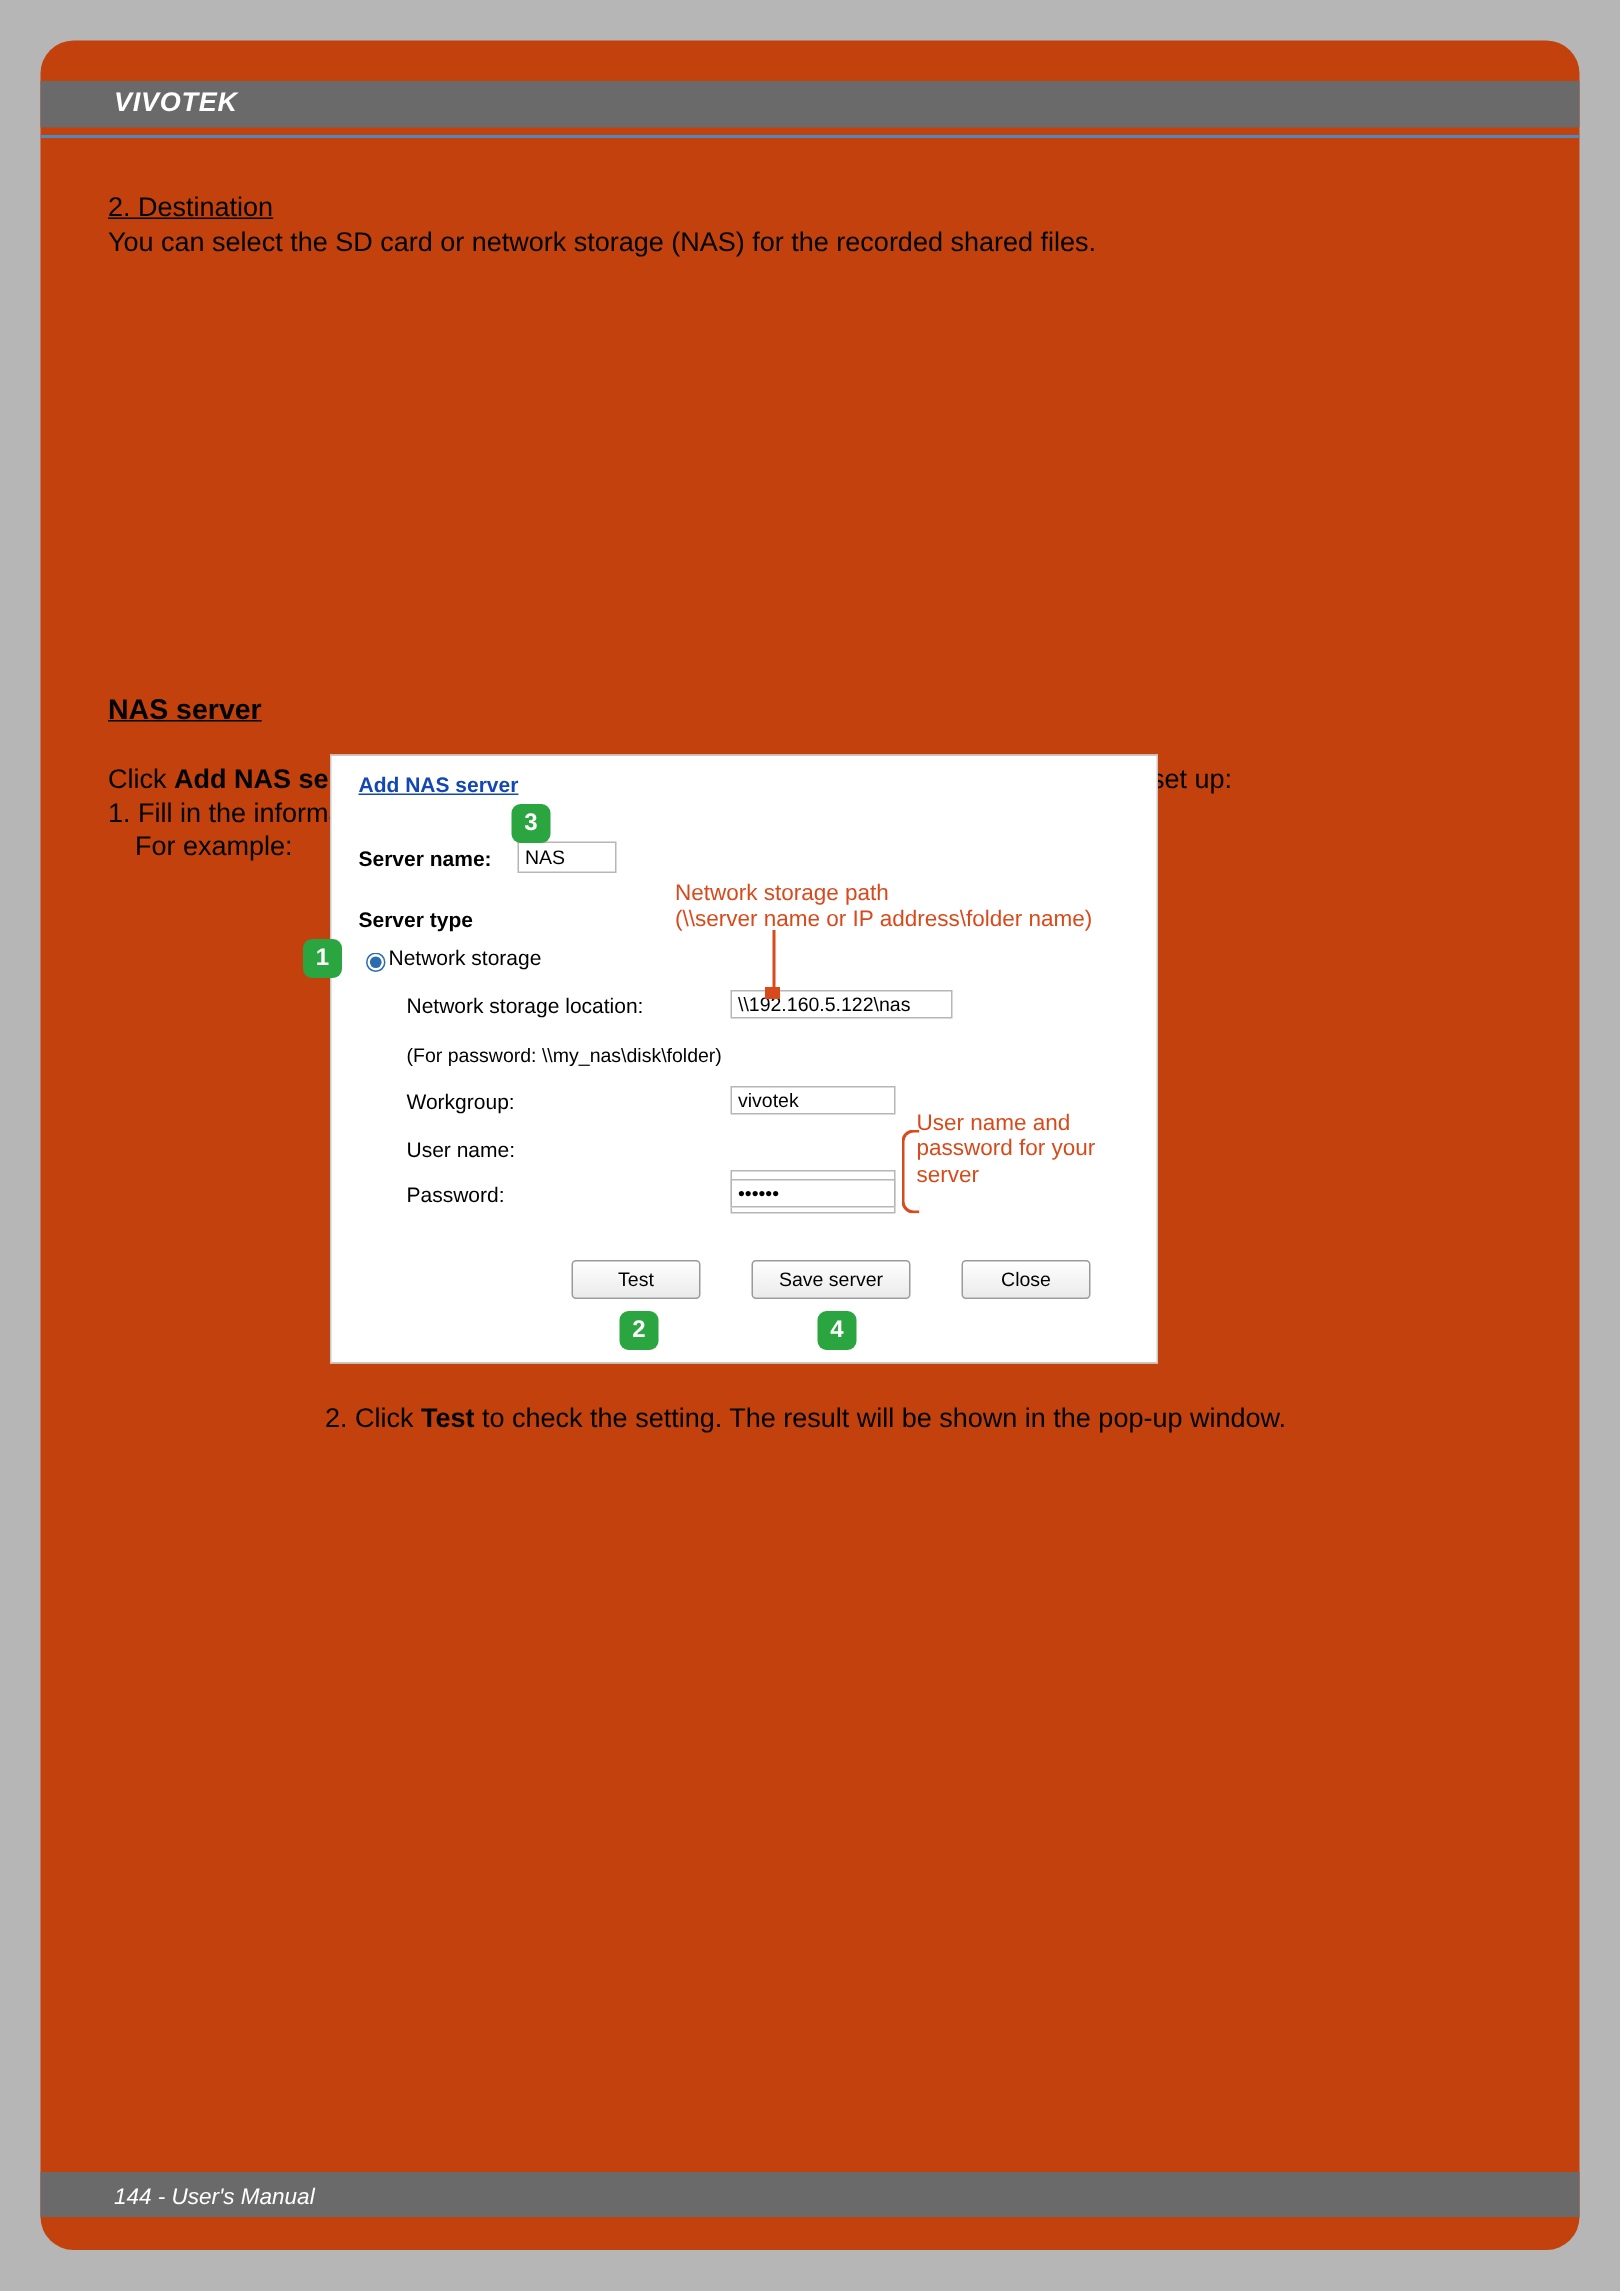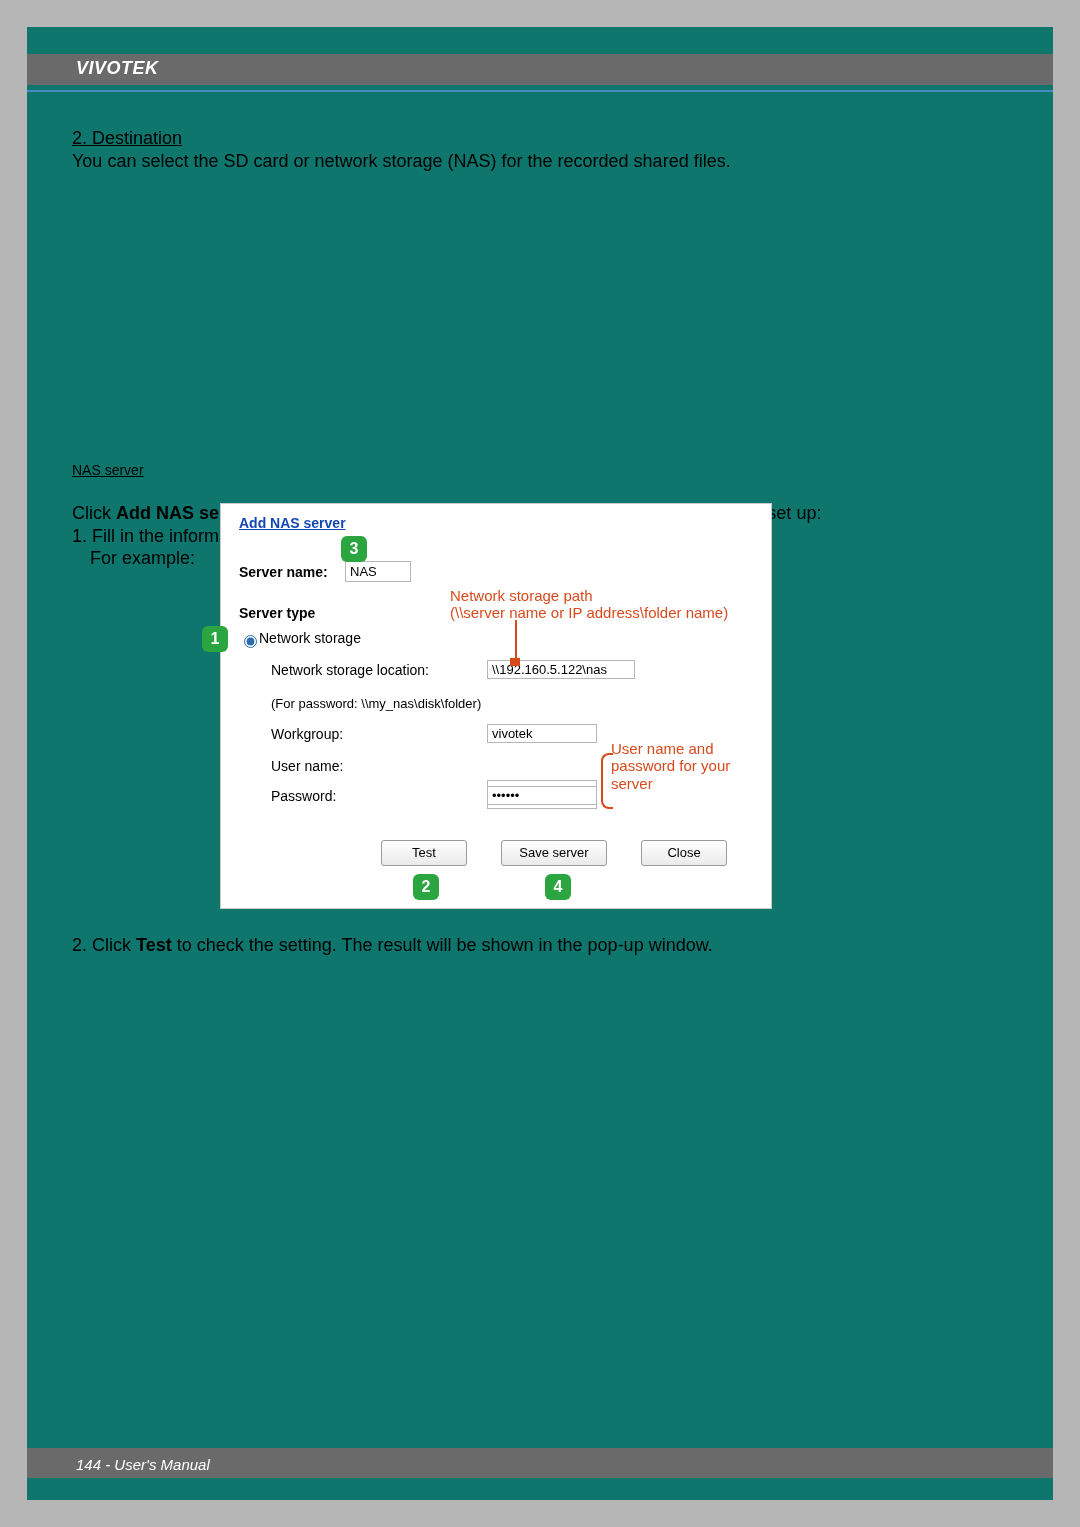--- a/index.html
+++ b/index.html
@@ -7,21 +7,22 @@
   body {
     width:1080px; height:1527px;
     background:#b6b6b6;
     font-family: Arial, Helvetica, sans-serif;
     position:relative;
   }
   .page {
     position:absolute;
     left:27px; top:27px;
     width:1026px; height:1473px;
-    background:#0f766e;
+    background:#c2410c;
+    border-radius:22px;
   }
   
   .hdr-bar {
     position:absolute; left:0; top:27px;
     width:100%; height:31px;
     background:#6a6a6a;
   }
   .hdr-brand {
     position:absolute; left:49px; top:31px;
     color:#ffffff; font-weight:bold; font-style:italic;
@@ -32,23 +33,23 @@
     width:100%; height:2px; background:#4a8cc0;
   }
   
   .body-col {
     position:absolute; left:45px; top:100px;
     width:930px;
     color:#000; font-size:18px; line-height:1.25;
   }
   .sec-title-1 { text-decoration: underline; }
   .nas-heading {
-    font-weight:normal; text-decoration: underline;
+    font-weight:bold; text-decoration: underline;
     margin-top:290px; display:block;
-    font-size:14px;
+    font-size:19px;
   }
   .step-indent { padding-left:18px; }
   
   .shot {
     position:absolute; left:193px; top:476px;
     width:552px; height:406px;
     border:1px solid #c9c9c9;
     background:#ffffff;
     font-size:14px;
     color:#000;
@@ -131,21 +132,21 @@
     color:#fff; font-weight:bold; font-size:16px;
     text-align:center; line-height:26px;
   }
   .call.n1 { left:-19px; top:122px; }
   .call.n3 { left:120px; top:32px; }
   .call.n2 { left:192px; top:370px; }
   .call.n4 { left:324px; top:370px; }
   
   .after-shot {
     position:absolute; left:45px; top:908px;
-    width:930px; font-size:18px;
+    width:930px; font-size:18px;text-align:center;
   }
   
   .footer-bar {
     position:absolute; left:0; bottom:22px;
     width:100%; height:30px; background:#6a6a6a;
   }
   .footer-text {
     position:absolute; left:49px; bottom:27px;
     color:#fff; font-style:italic; font-size:15px;
   }

